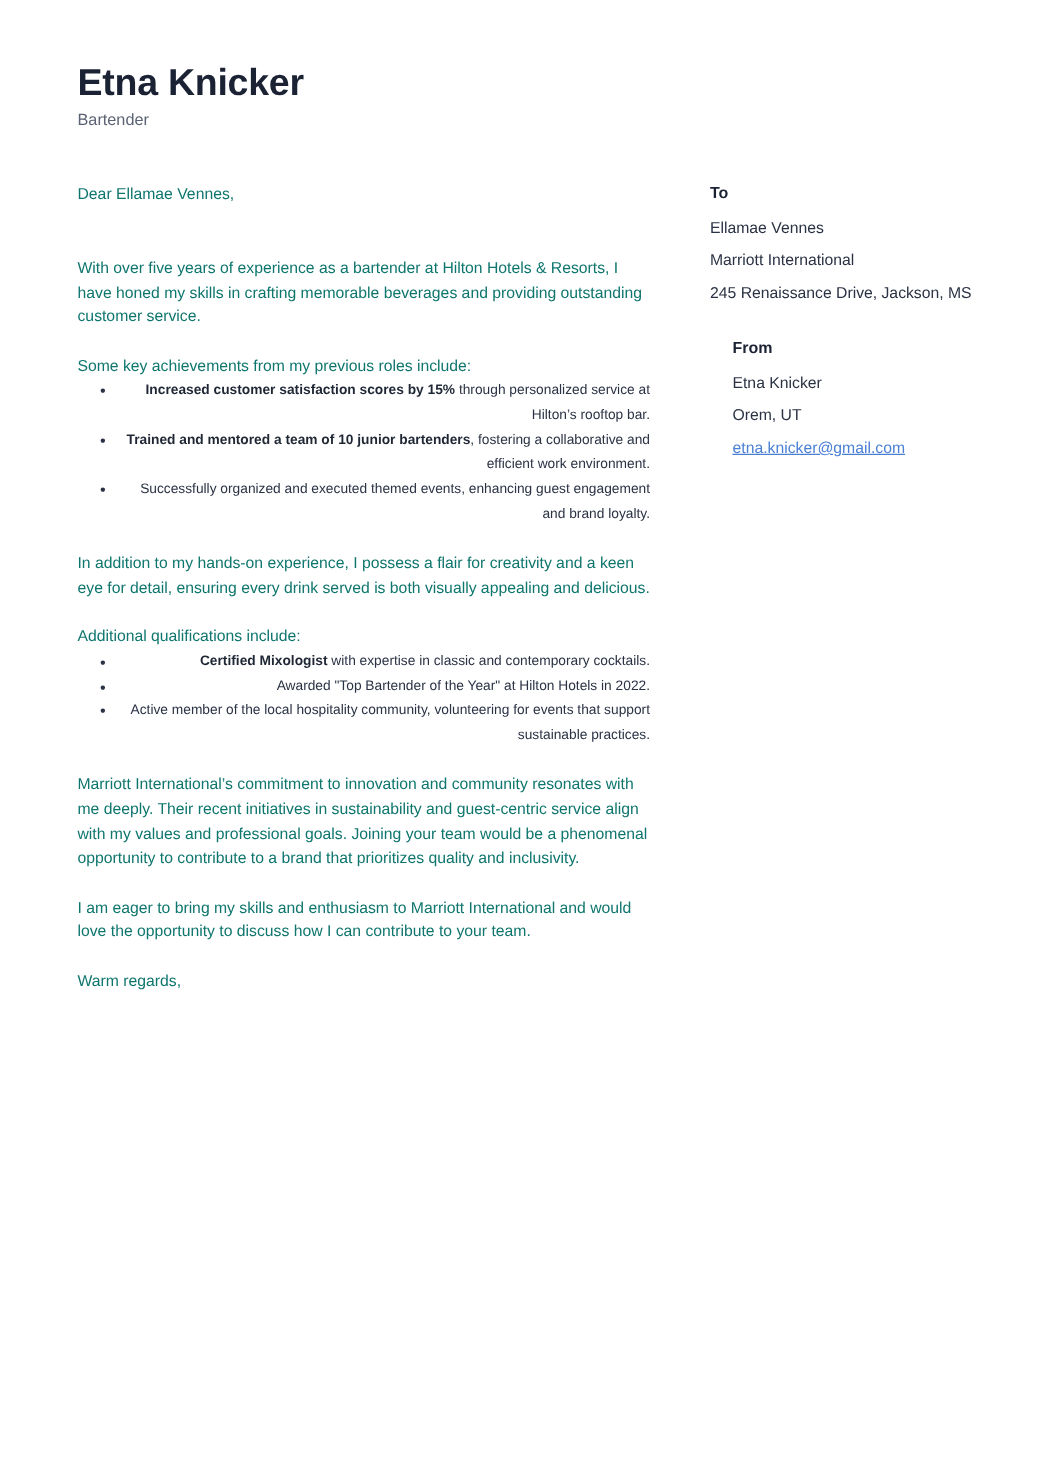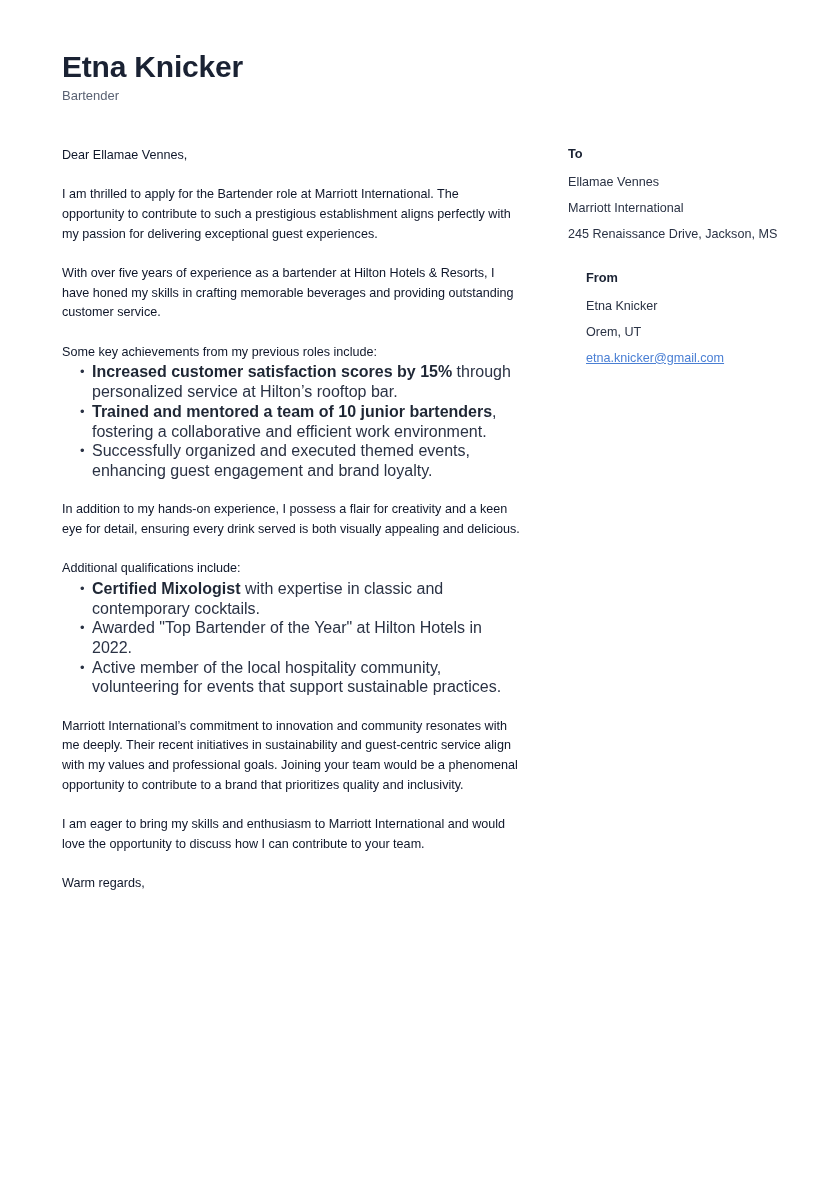--- a/index.html
+++ b/index.html
@@ -63,36 +63,37 @@
     left: 568px;
     top: 0;
     width: 212px;
   }
 
   
   .letter p {
     margin: 0;
     font-size: 12.6px;
     line-height: 19.7px;
-    color: #0f172a;
+    color: #0f766e;
   }
   .para-gap { height: 19.6px; }
 
   .letter ul {
     margin: 0;
     padding: 0 0 0 30px;
     list-style: none;
   }
   .letter ul li {
     position: relative;
-    font-size: 16px;
+    font-size: 11px;
     line-height: 19.7px;
     color: #2a3244;
     margin: 0;
     padding-left: 0;
+    text-align: right;
   }
   .letter ul li::before {
     content: "•";
     position: absolute;
     left: -12px;
     top: 0;
     font-size: 13px;
     line-height: 19.7px;
     color: #2a3244;
   }
@@ -136,21 +137,20 @@
     <p class="role">Bartender</p>
   </div>
 
   <div class="columns">
 
     <div class="col-left letter">
 
       <p>Dear Ellamae Vennes,</p>
       <div class="para-gap"></div>
 
-      <p>I am thrilled to apply for the Bartender role at Marriott International. The opportunity to contribute to such a prestigious establishment aligns perfectly with my passion for delivering exceptional guest experiences.</p>
       <div class="para-gap"></div>
 
       <p>With over five years of experience as a bartender at Hilton Hotels &amp; Resorts, I have honed my skills in crafting memorable beverages and providing outstanding customer service.</p>
       <div class="para-gap"></div>
 
       <p>Some key achievements from my previous roles include:</p>
       <ul>
         <li>
           <b>Increased customer satisfaction scores by 15%</b><span> through personalized service at Hilton’s rooftop bar.</span>
         </li>

